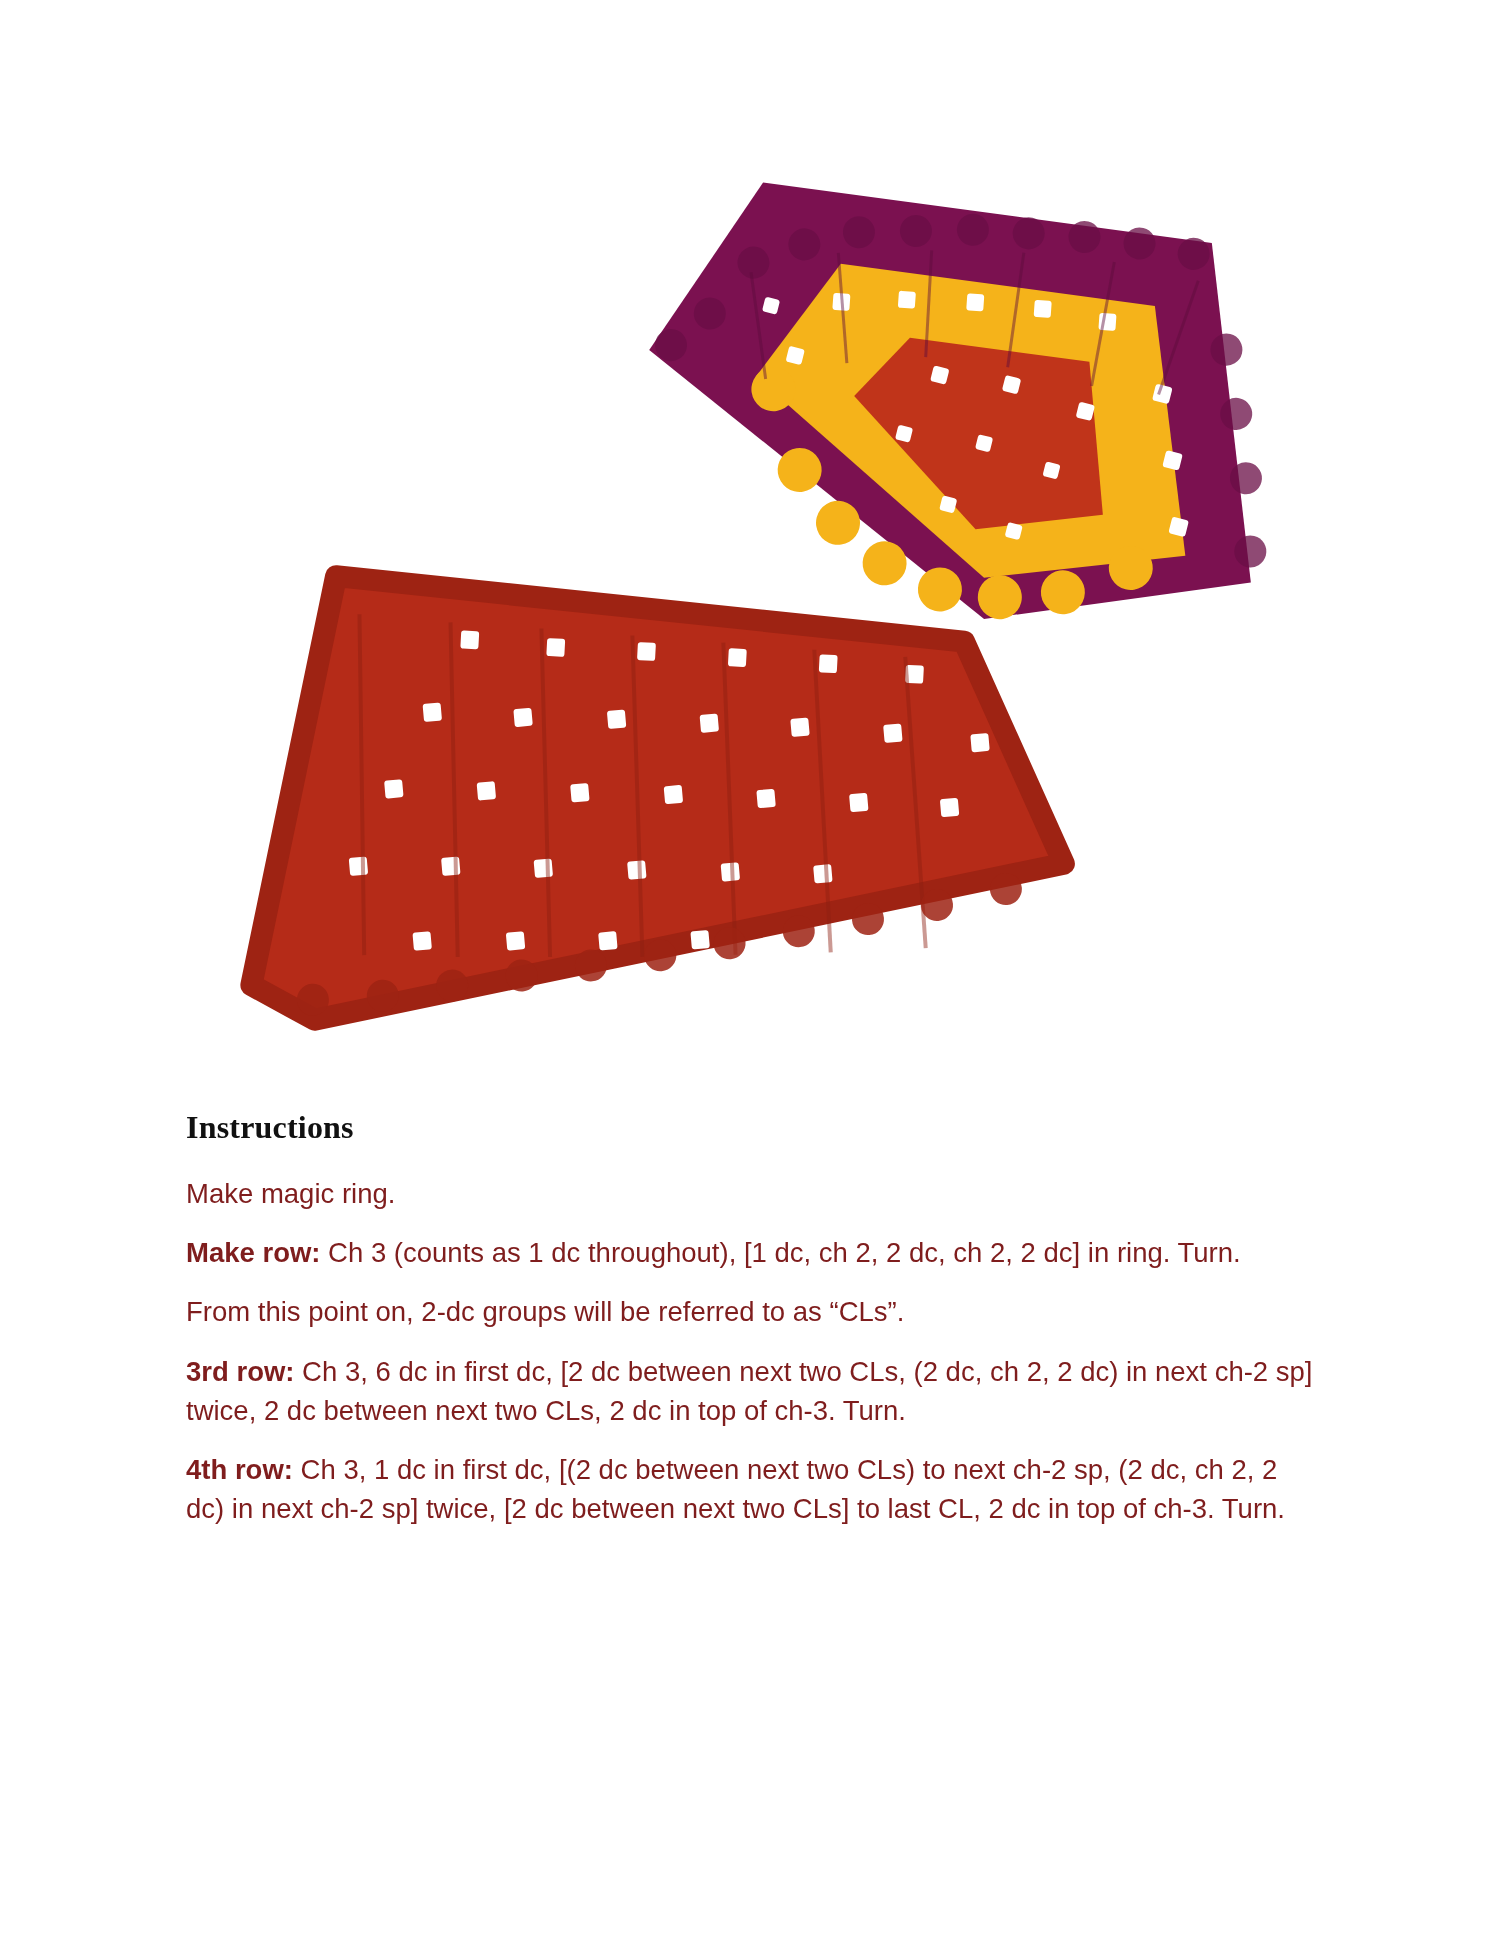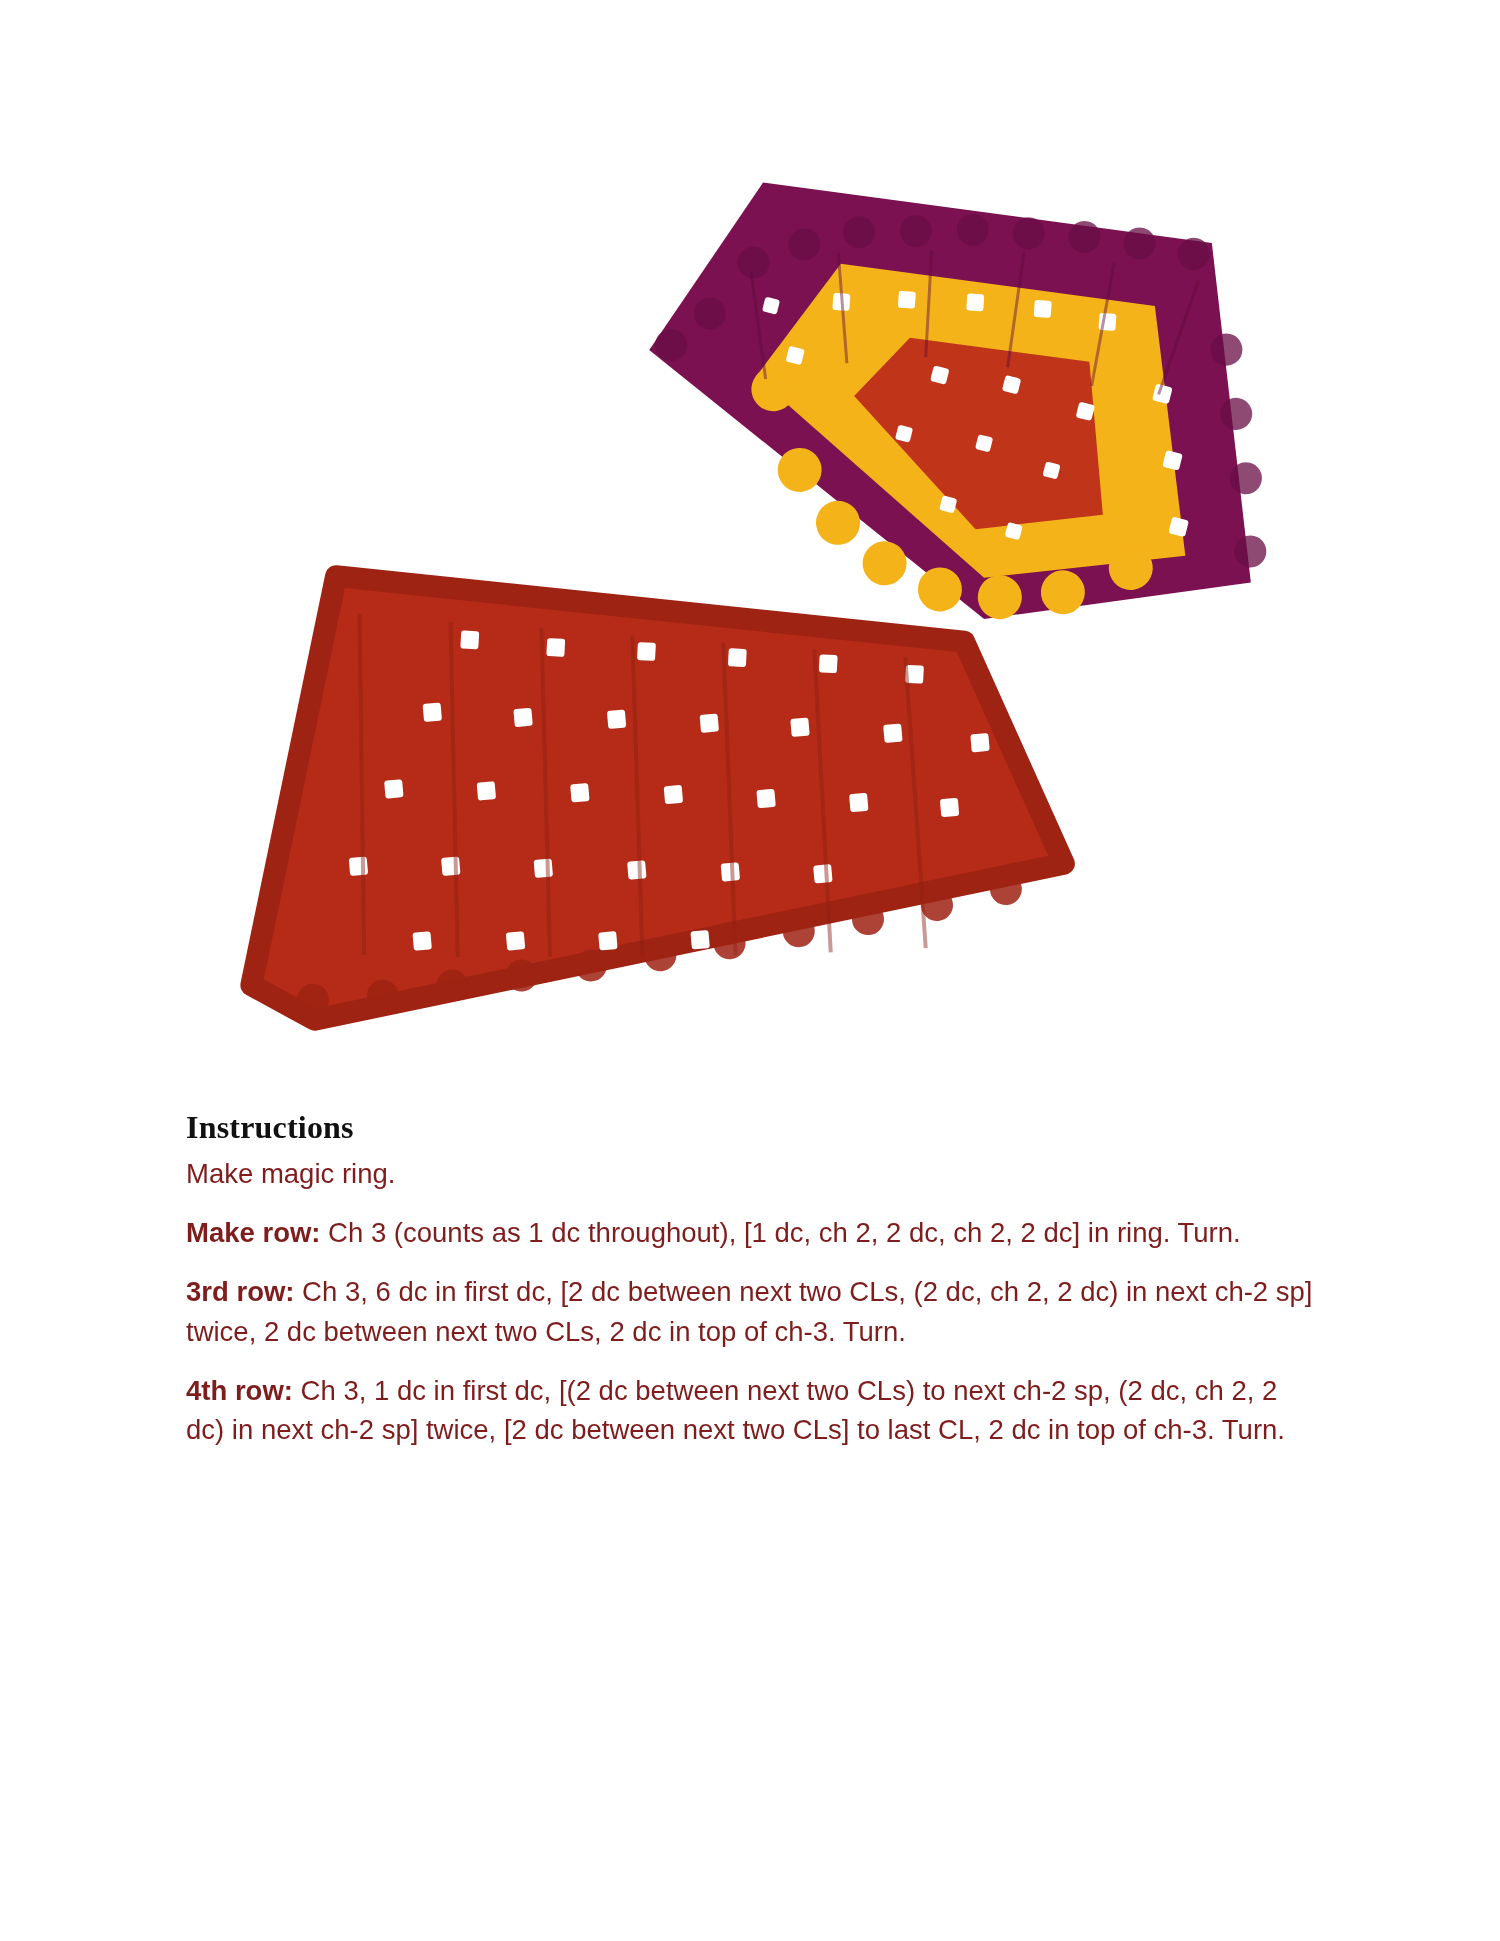--- a/index.html
+++ b/index.html
@@ -62,21 +62,21 @@
     left: 186px;
     top: 1108px;
     width: 1135px;
   }
 
   h2.section-title {
     font-family: "Liberation Serif", serif;
     font-weight: bold;
     font-size: 32px;
     line-height: 1.2;
-    margin: 0 0 8px 0;
+    margin: 0 0 28px 0;
     color: #111;
     letter-spacing: 0.2px;
   }
 
   p.para {
     font-family: "Liberation Sans", sans-serif;
     font-size: 27.5px;
     line-height: 1.42;
     margin: 0 0 20px 0;
     color: #7f1d1d;
@@ -248,20 +248,23 @@
 
     <p class="para">
       <span>Make magic ring.</span>
     </p>
 
     <p class="para">
       <span class="lead">Make row:</span><span> Ch 3 (counts as 1 dc throughout), [1 dc, ch 2, 2 dc, ch 2, 2 dc] in ring. Turn.</span>
     </p>
 
 
+    <p class="para">
+      <span>From this point on, 2-dc groups will be referred to as “CLs”.</span>
+    </p>
 
     <p class="para">
       <span class="lead">3rd row:</span><span> Ch 3, 6 dc in first dc, [2 dc between next two CLs, (2 dc, ch 2, 2 dc) in next ch-2 sp] twice, 2 dc between next two CLs, 2 dc in top of ch-3. Turn.</span>
     </p>
 
     <p class="para">
       <span class="lead">4th row:</span><span> Ch 3, 1 dc in first dc, [(2 dc between next two CLs) to next ch-2 sp, (2 dc, ch 2, 2 dc) in next ch-2 sp] twice, [2 dc between next two CLs] to last CL, 2 dc in top of ch-3. Turn.</span>
     </p>
 
   </div>

